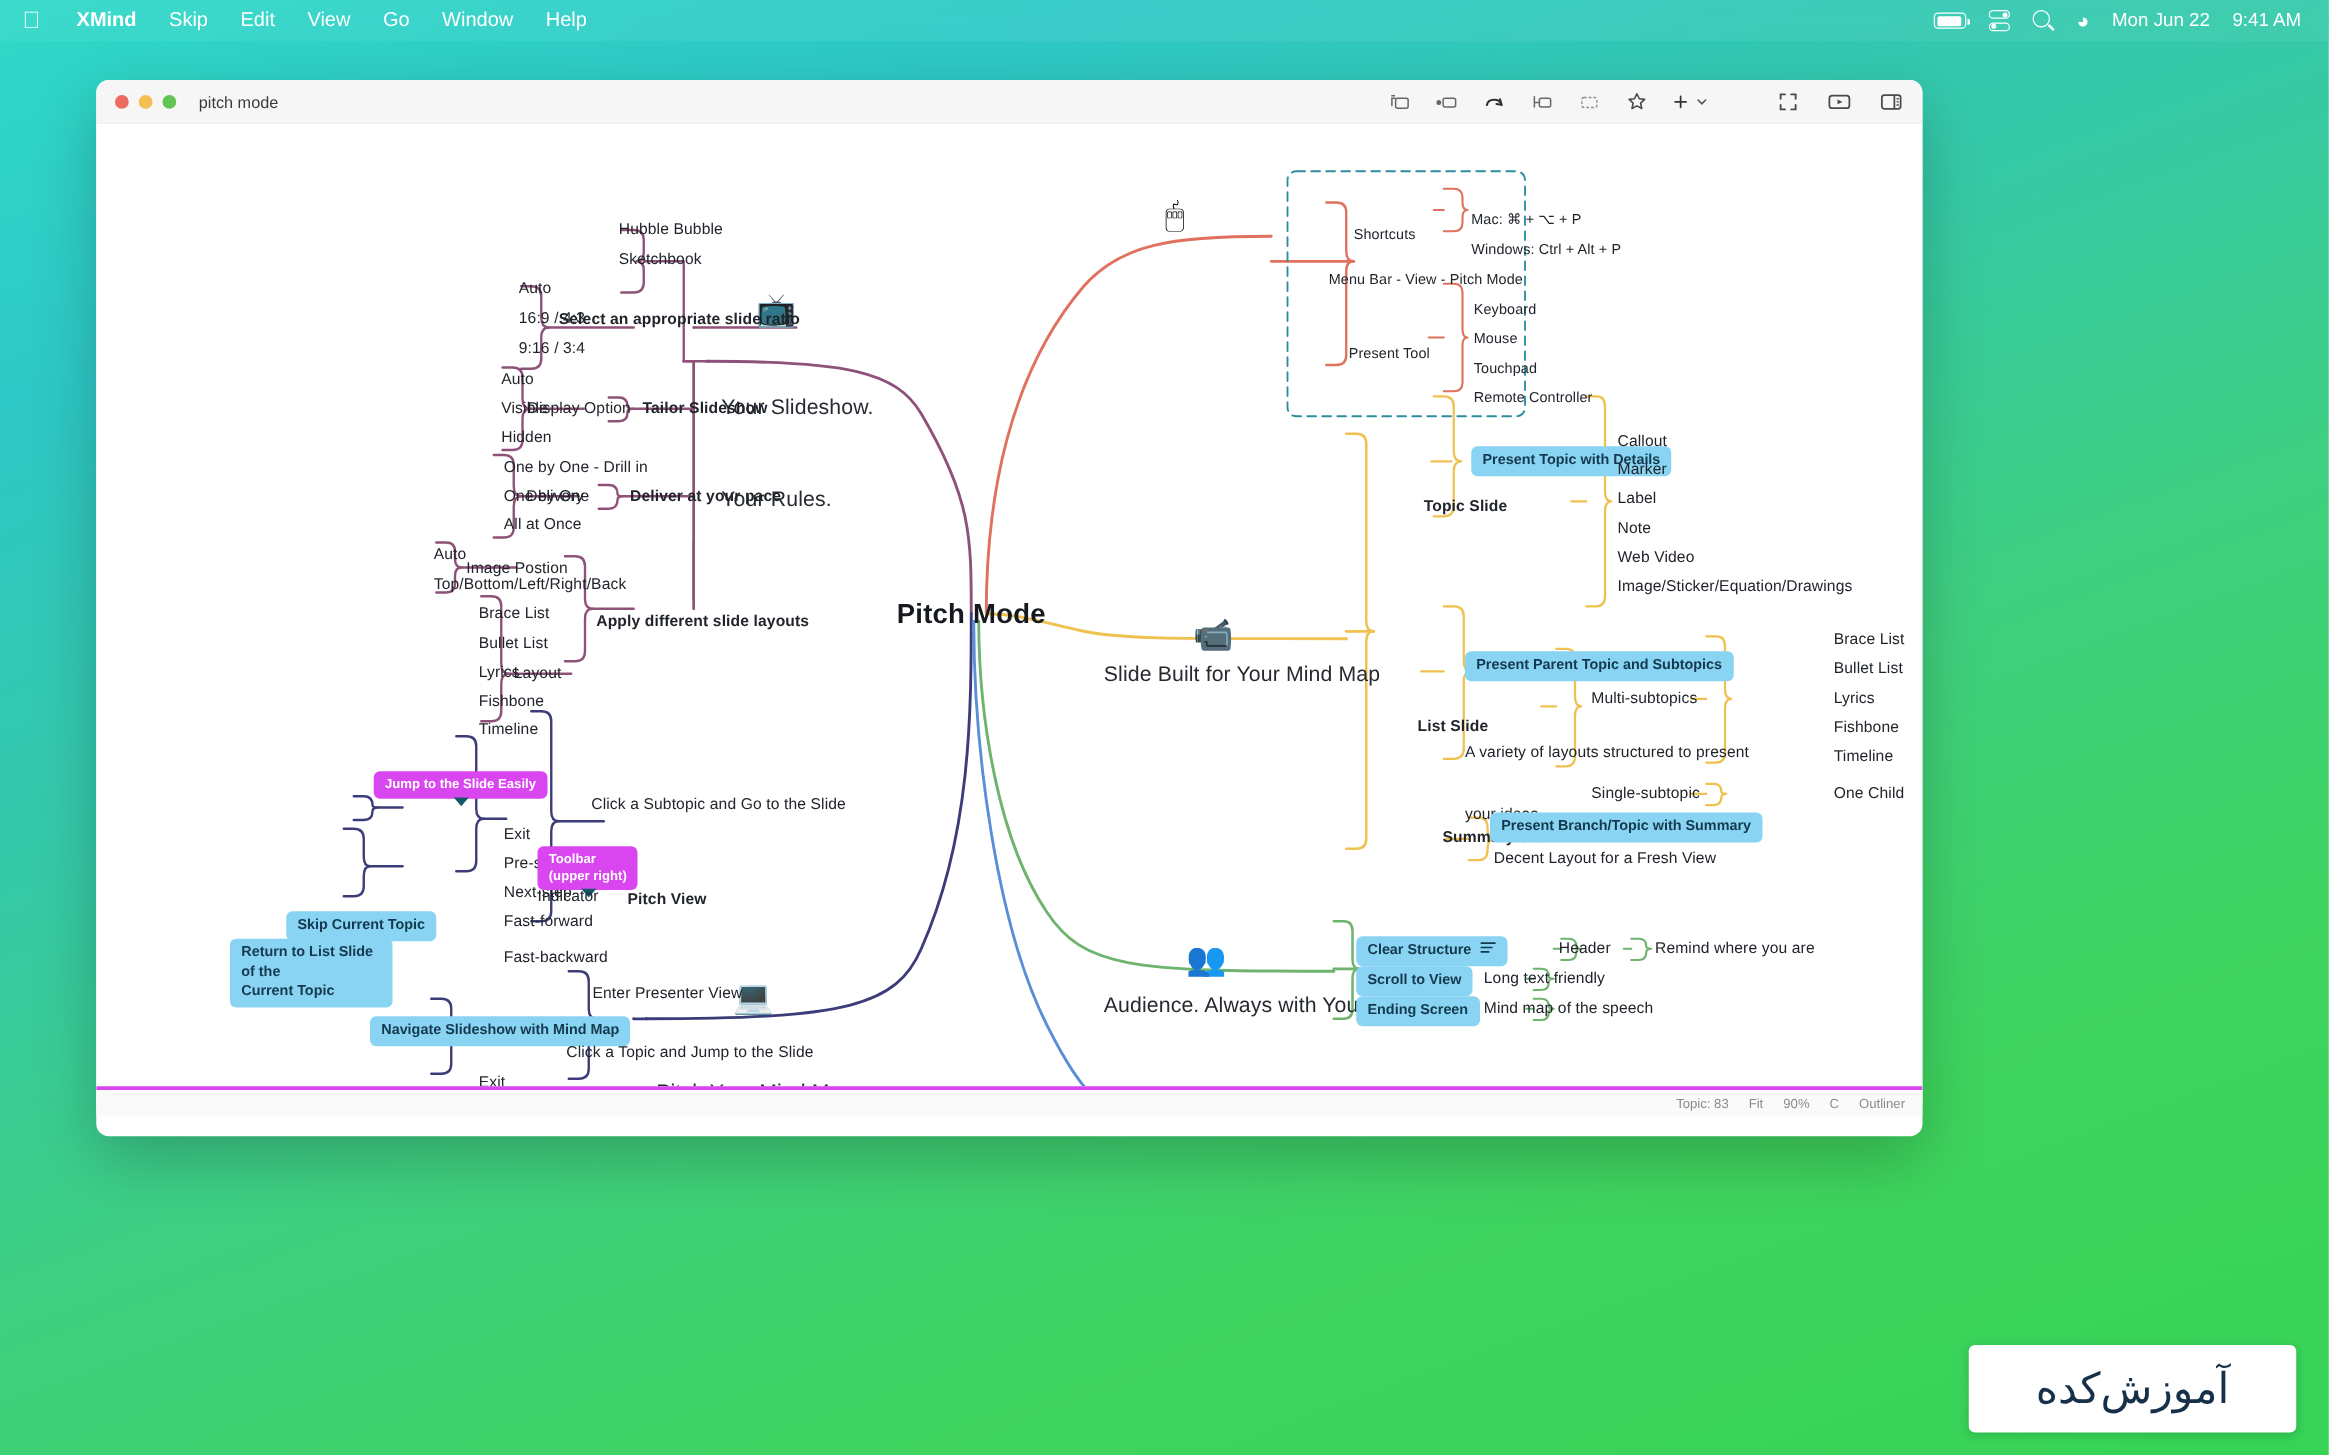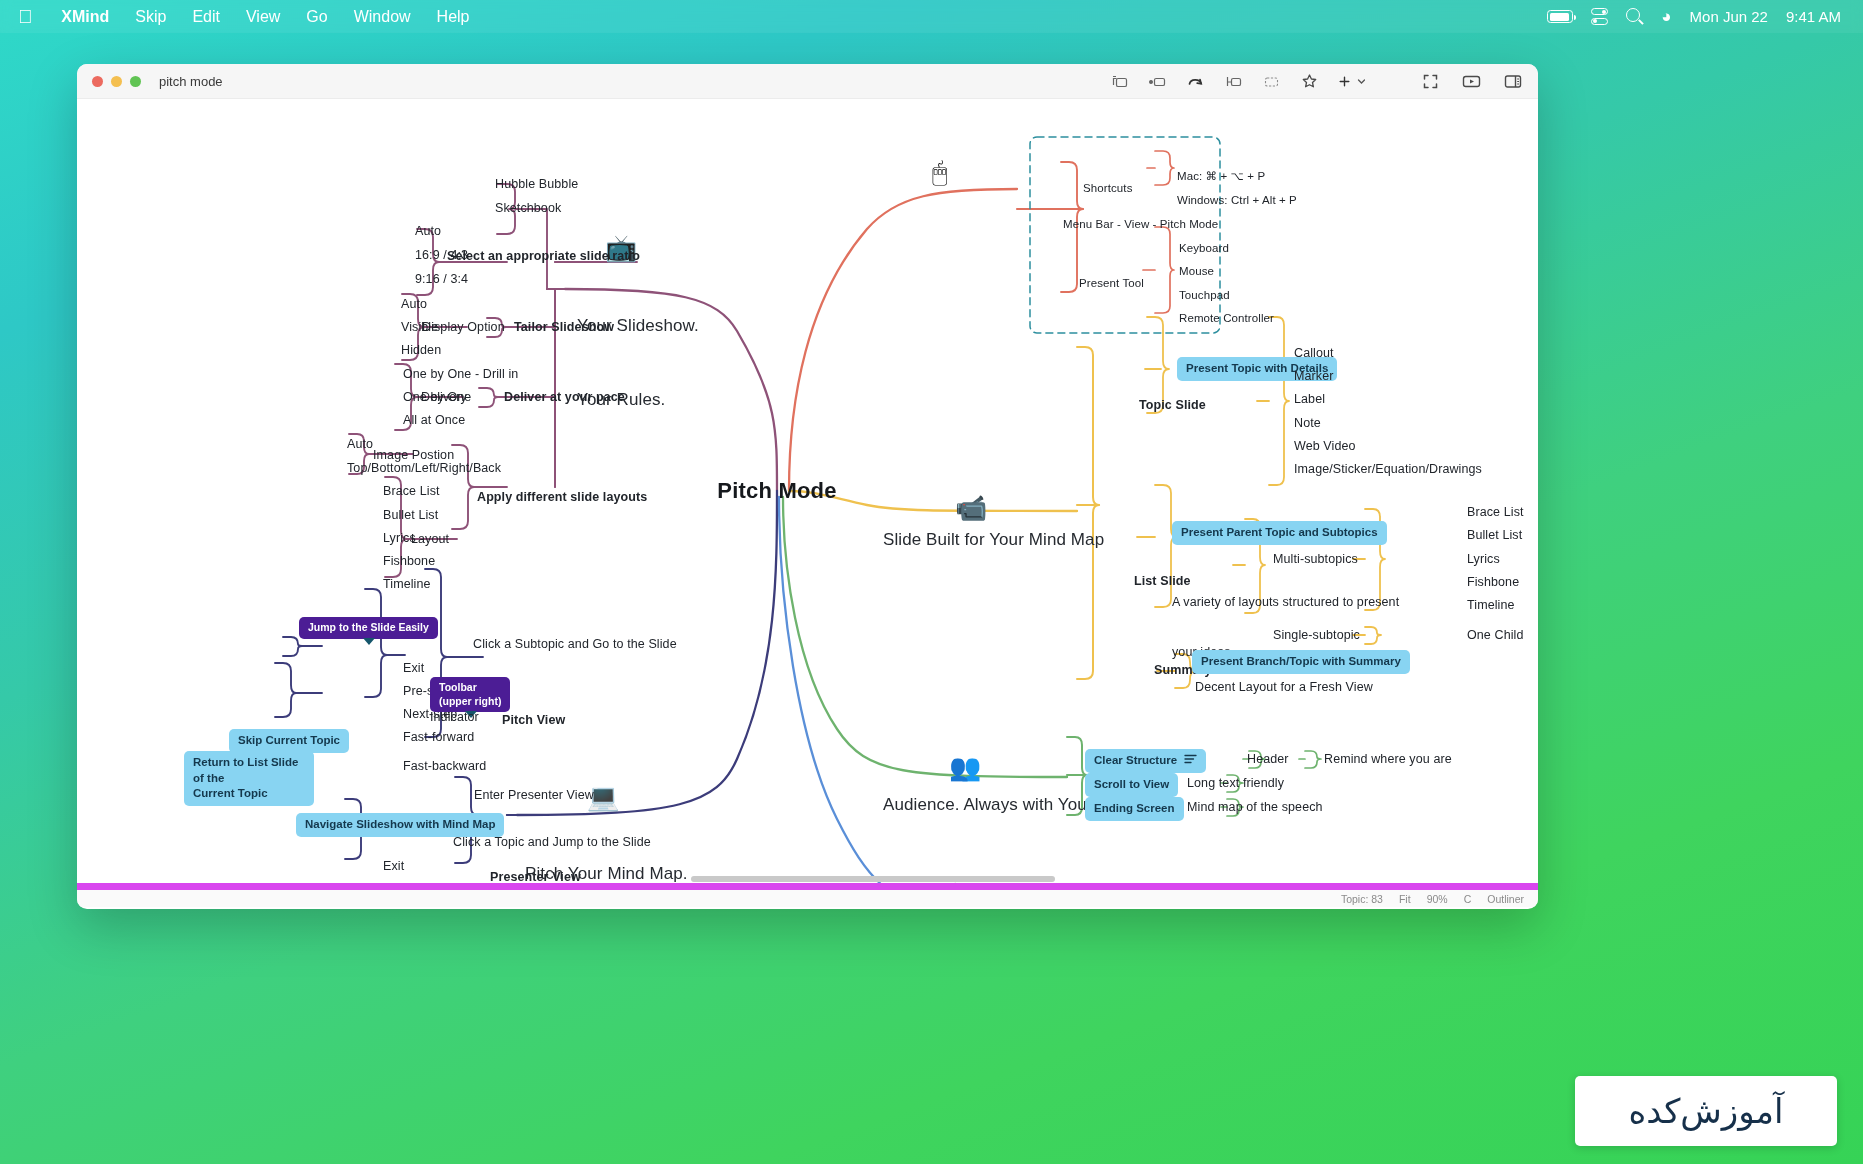--- a/index.html
+++ b/index.html
@@ -64,35 +64,35 @@
   .node.cmid { transform:translate(-50%,-50%); }
   .root {
     font-size:22px; font-weight:bold; color:#16191d; letter-spacing:.2px;
   }
   .big { font-size:17px; color:#262a30; line-height:1.45; }
   .chipblue {
     background:#88d4f2; color:#14384d; font-weight:bold; font-size:11.5px;
     padding:4px 9px; border-radius:5px; display:inline-block; line-height:1.35;
   }
   .chipdark {
-    background:#4c1d95; color:#fff; font-weight:bold; font-size:10.5px;
+    background:#d946ef; color:#fff; font-weight:bold; font-size:10.5px;
     padding:4px 9px; border-radius:5px; display:inline-block; line-height:1.3;
     position:relative;
   }
   .chipdark:after{
     content:""; position:absolute; left:50%; bottom:-6px; margin-left:-5px;
     border-left:6px solid transparent; border-right:6px solid transparent;
     border-top:7px solid #15566b;
   }
   .emoji { position:absolute; font-size:26px; line-height:1; }
   .notemark { display:inline-block; vertical-align:middle; margin-left:6px; }
   
   #statusbar {
-    position:absolute; left:0; right:0; bottom:2px; height:24px; background:#fafafa;
-    border-top:7px solid #d946ef; display:flex; align-items:center; justify-content:flex-end;
+    position:absolute; left:0; right:0; bottom:16px; height:24px; background:#fafafa;
+    border-top:3px solid #d946ef; display:flex; align-items:center; justify-content:flex-end;
     gap:16px; padding-right:14px; font-size:10.5px; color:#8b8b8b;
   }
   #hscroll {
     position:absolute; bottom:27px; left:614px; width:364px; height:6px;
     background:#c9c9c9; border-radius:3px;
   }
   
   #watermark {
     position:absolute; right:26px; bottom:18px; width:262px; height:70px;
     background:#fff; border-radius:5px; display:flex; align-items:center; justify-content:center;

